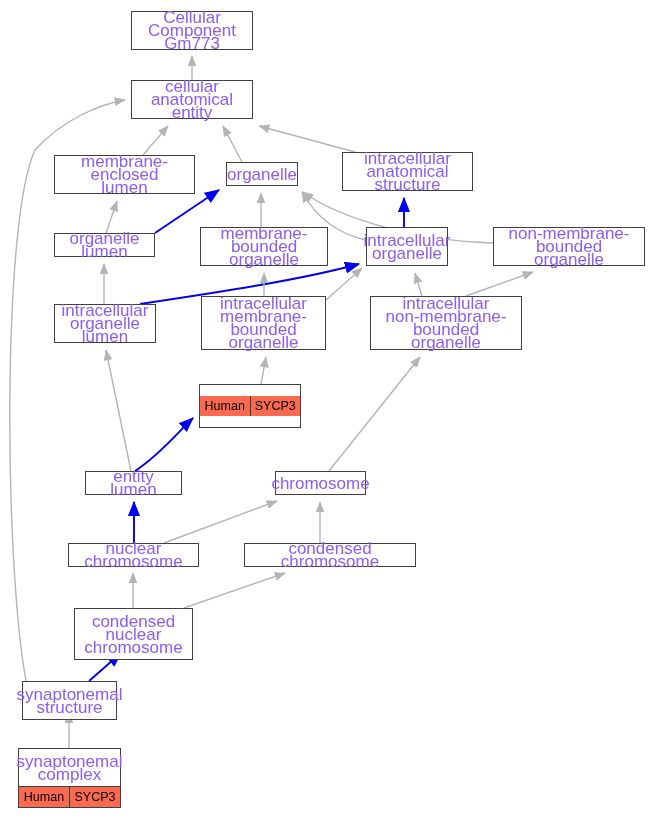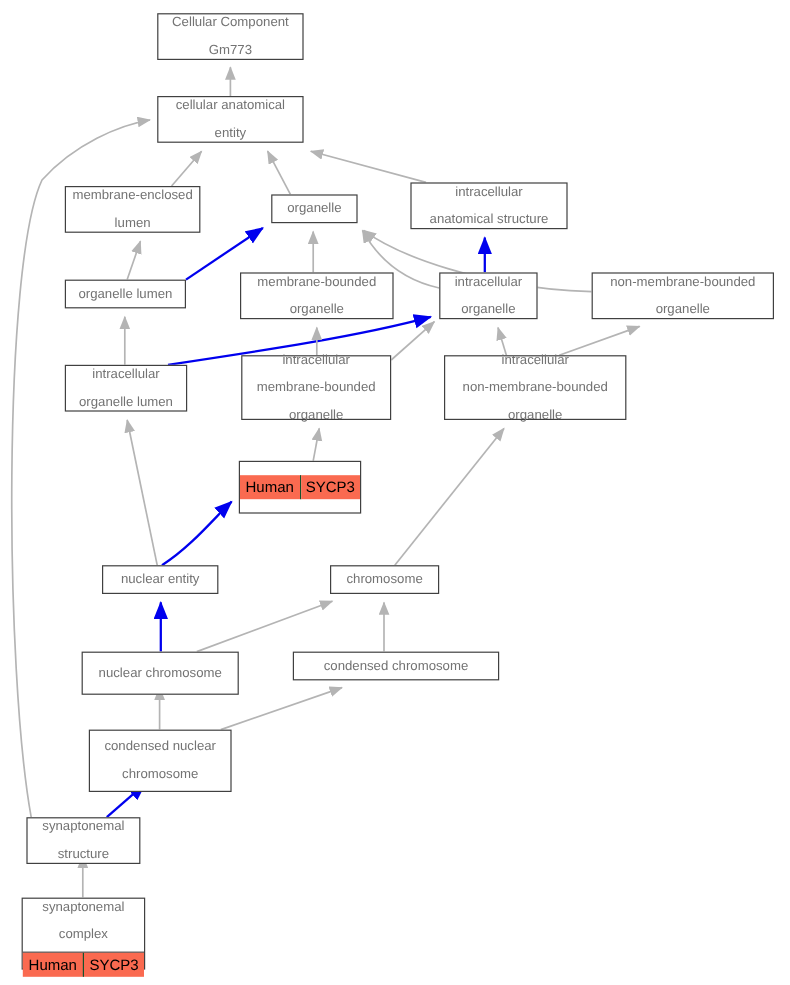--- a/index.html
+++ b/index.html
@@ -2,21 +2,21 @@
 <html><head>
 <meta charset="utf-8">
 <style>
   html,body{margin:0;padding:0;background:#ffffff;}
   body{font-family:"Liberation Sans","DejaVu Sans",sans-serif;}
   #canvas{position:relative;width:658px;height:821px;background:#ffffff;overflow:hidden;}
   #edges{position:absolute;left:0;top:0;width:658px;height:821px;}
   .node{position:absolute;box-sizing:border-box;background:#ffffff;border:1px solid #404040;
         display:flex;flex-direction:column;align-items:stretch;justify-content:center;}
   .node .title{display:flex;align-items:center;justify-content:center;flex:1 1 auto;
-        text-align:center;line-height:23px;font-size:11px;color:#737373;padding:2px 4px;
+        text-align:center;line-height:13px;font-size:17px;color:#8b5cf6;padding:2px 4px;
         white-space:pre-line;}
   .node.has-anno .title{border-bottom:1px solid #404040;}
   .anno{display:flex;flex:0 0 20px;height:20px;}
   .anno .cell{flex:1 1 50%;display:flex;align-items:center;justify-content:center;
         background:#fa6a50;color:#000000;font-size:12.5px;line-height:14px;}
   .anno .cell.first{border-right:1px solid #14532d;}
 </style>
 </head>
 <body>
 
@@ -63,21 +63,21 @@
   </svg>
   <div id="node-layer">
       <div class="node" style="left: 131px; top: 11px; width: 122px; height: 39px;">
         <div class="title">Cellular Component
 Gm773</div>
       </div>
       <div class="node" style="left: 131px; top: 80px; width: 122px; height: 39px;">
         <div class="title">cellular anatomical
 entity</div>
       </div>
-      <div class="node" style="left: 54px; top: 155px; width: 113px; height: 39px;">
+      <div class="node" style="left: 54px; top: 155px; width: 141px; height: 39px;">
         <div class="title">membrane-enclosed
 lumen</div>
       </div>
       <div class="node" style="left: 226px; top: 162px; width: 72px; height: 24px;">
         <div class="title">organelle</div>
       </div>
       <div class="node" style="left: 342px; top: 152px; width: 131px; height: 39px;">
         <div class="title">intracellular
 anatomical structure</div>
       </div>
@@ -110,26 +110,26 @@
 non-membrane-bounded
 organelle</div>
       </div>
       <div class="node has-anno" style="left: 199px; top: 384px; width: 102px; height: 44px;">
         <div class="anno">
           <div class="cell first">Human</div>
           <div class="cell">SYCP3</div>
         </div>
       </div>
       <div class="node" style="left: 85px; top: 471px; width: 97px; height: 24px;">
-        <div class="title">nuclear entity</div>
+        <div class="title">entity lumen</div>
       </div>
       <div class="node" style="left: 275px; top: 471px; width: 91px; height: 24px;">
         <div class="title">chromosome</div>
       </div>
-      <div class="node" style="left: 68px; top: 543px; width: 131px; height: 36px;">
+      <div class="node" style="left: 68px; top: 543px; width: 131px; height: 24px;">
         <div class="title">nuclear chromosome</div>
       </div>
       <div class="node" style="left: 244px; top: 543px; width: 172px; height: 24px;">
         <div class="title">condensed chromosome</div>
       </div>
       <div class="node" style="left: 74px; top: 608px; width: 119px; height: 52px;">
         <div class="title">condensed nuclear
 chromosome</div>
       </div>
       <div class="node" style="left: 22px; top: 681px; width: 95px; height: 39px;">

